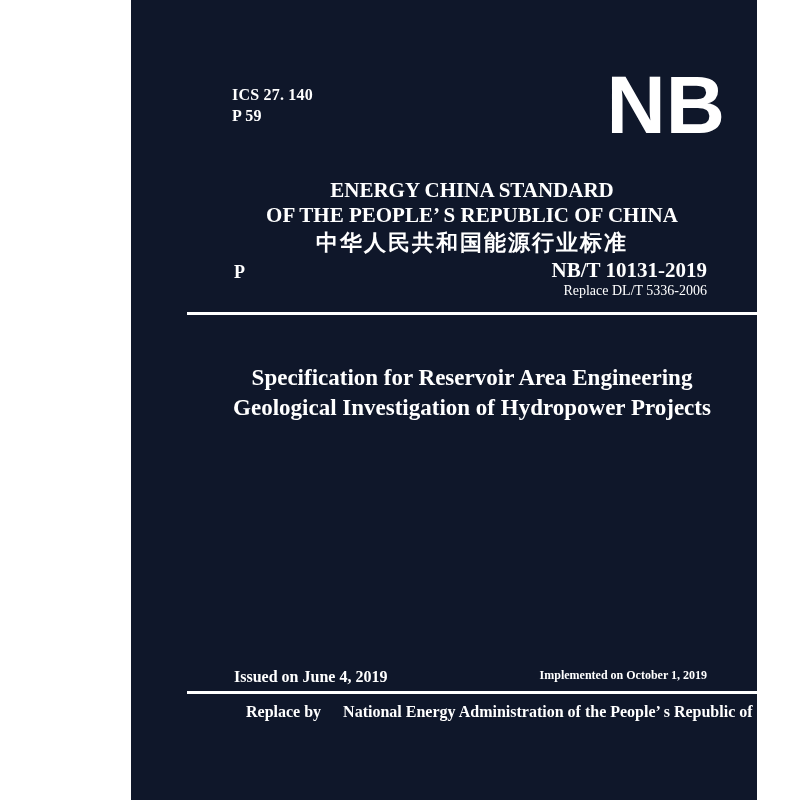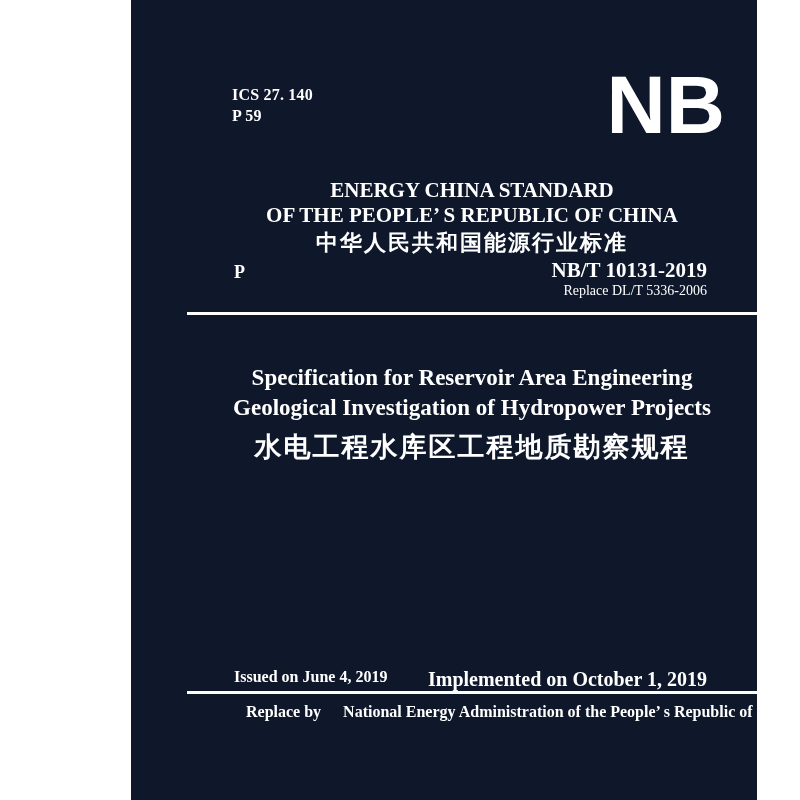--- a/index.html
+++ b/index.html
@@ -88,21 +88,21 @@
 
   .issued-on {
     left: 103px;
     top: 668px;
     font-size: 16px;
     font-weight: bold;
   }
   .implemented-on {
     right: 50px;
     top: 668px;
-    font-size: 20px;
+    font-size: 12px;
     font-weight: bold;
     text-align: center;
   }
   .issued-by-row {
     left: 115px;
     top: 703px;
     font-size: 16px;
     font-weight: bold;
     white-space: nowrap;
   }
@@ -128,21 +128,20 @@
     <div class="abs center-band hdr-zh">中华人民共和国能源行业标准</div>
 
     <div class="abs p-marker">P</div>
     <div class="abs std-number">NB/T 10131-2019</div>
     <div class="abs replaces">Replace DL/T 5336-2006</div>
 
     <div class="abs rule rule-top"></div>
 
     <div class="abs center-band title-en1">Specification for Reservoir Area Engineering</div>
     <div class="abs center-band title-en2">Geological Investigation of Hydropower Projects</div>
-    <div class="abs center-band title-zh">水电工程水库区工程地质勘察规程</div>
 
     <div class="abs issued-on">Issued on June 4, 2019</div>
     <div class="abs implemented-on">Implemented on October 1, 2019</div>
 
     <div class="abs rule rule-bottom"></div>
 
     <div class="abs issued-by-row">
       <span>Replace by</span><span class="issued-by-value">National Energy Administration of the People’ s Republic of China</span>
     </div>
 

